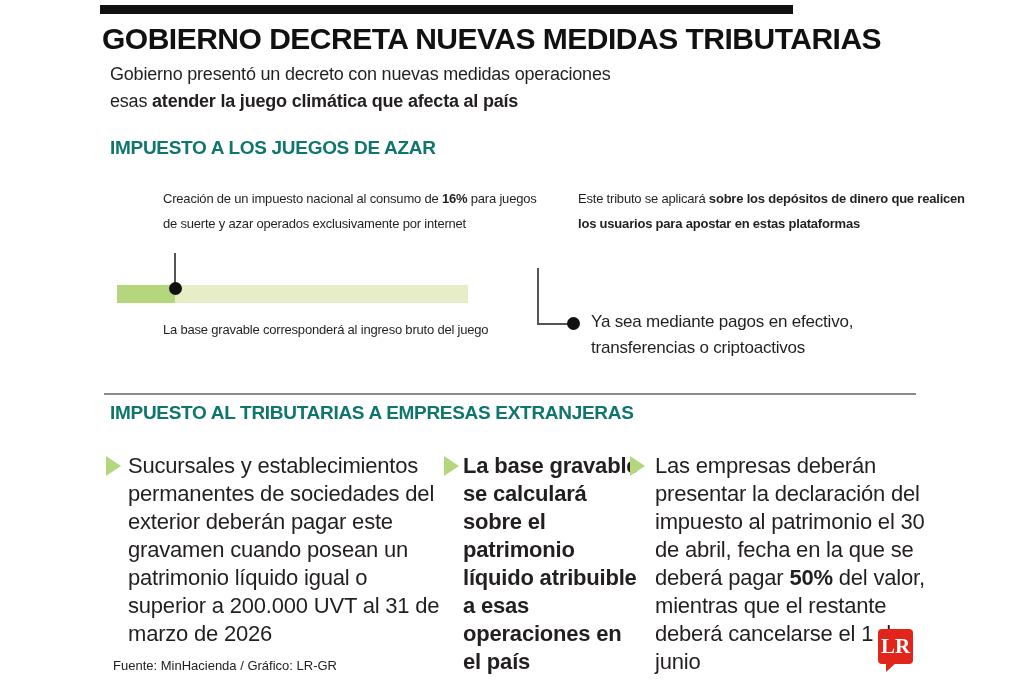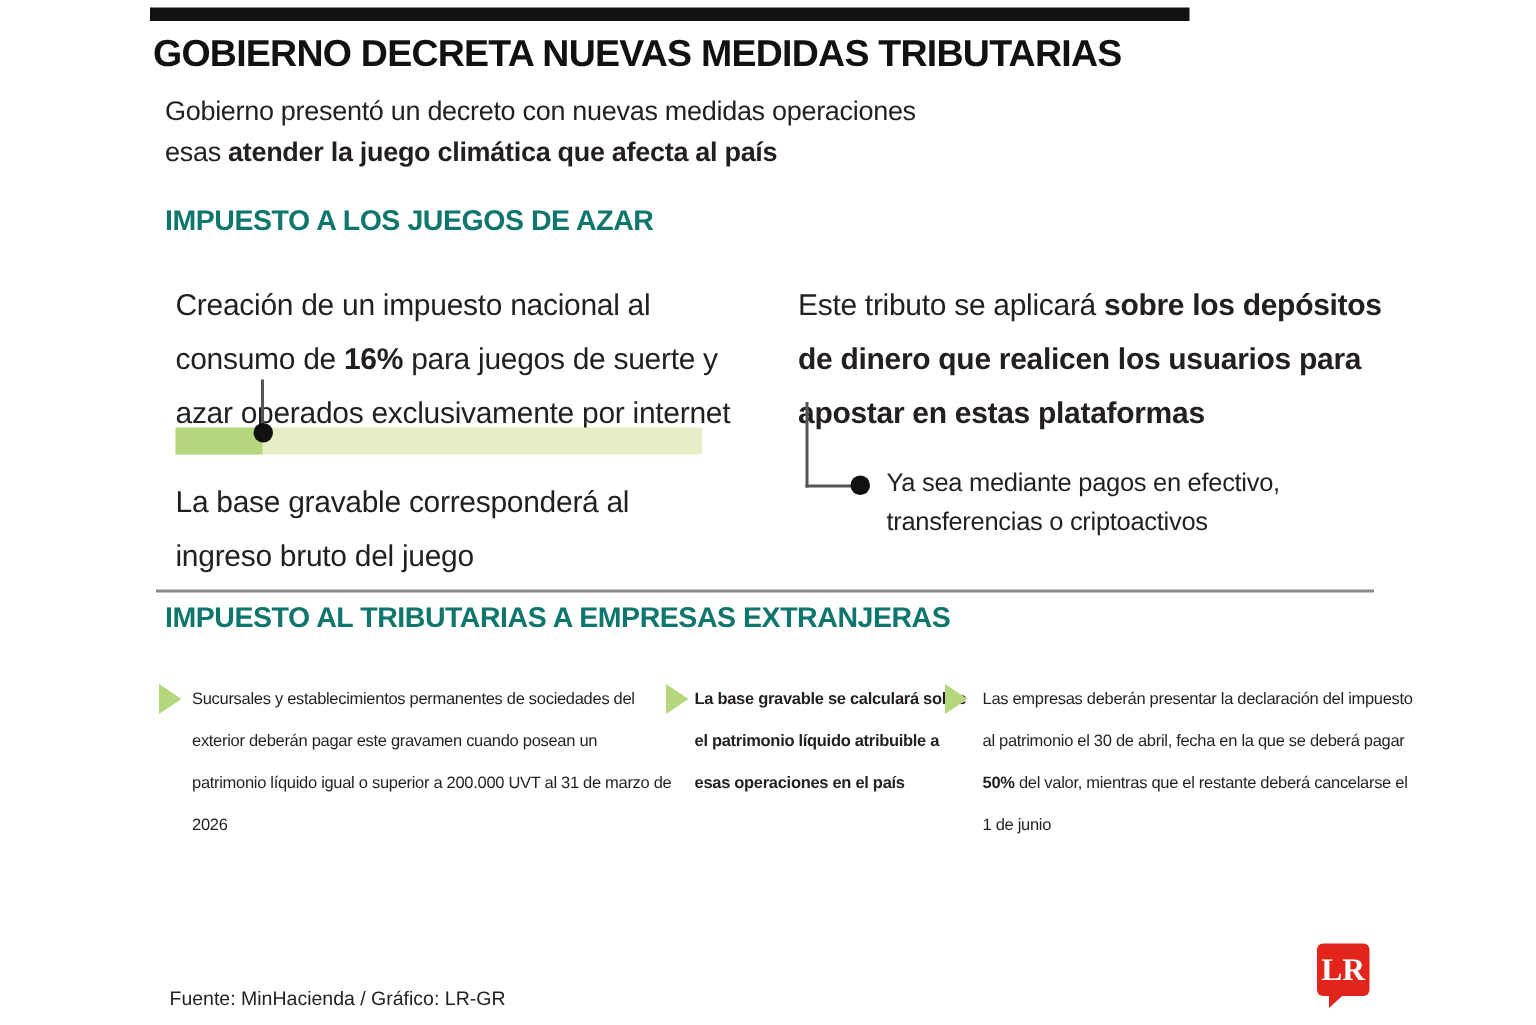--- a/index.html
+++ b/index.html
@@ -7,34 +7,34 @@
   #page {
     position:relative; width:1024px; height:683px; background:#ffffff;
     font-family:"Liberation Sans", sans-serif; color:#231f20; overflow:hidden;
     letter-spacing:-0.2px;
   }
   .abs { position:absolute; }
 
   .top-bar { left:100px; top:5px; width:693px; height:9px; background:#111111; }
   .main-title {
     left:102px; top:22px; width:720px;
-    font-size:25px; font-weight:700; color:#111111; letter-spacing:-0.5px;
+    font-size:30px; font-weight:700; color:#111111; letter-spacing:-0.5px;
     white-space:nowrap;
   }
   .intro { left:110px; top:61px; width:520px; font-size:18px; line-height:27px; }
   .intro b { font-weight:700; }
 
   .section-title {
     font-size:19px; font-weight:700; color:#0f766e; letter-spacing:-0.3px;
     white-space:nowrap;
   }
   .s1-title { left:110px; top:137px; }
   .s2-title { left:110px; top:402px; }
 
-  .body-text { font-size:20px; line-height:36px; }
+  .body-text { font-size:13px; line-height:25px;margin-left:46px; }
   .s1-left  { left:117px; top:186px; width:380px; }
   .s1-right { left:532px; top:186px; width:390px; }
   .s1-caption { left:117px; top:317px; width:340px; }
 
   
   .rate-bar { left:117px; top:285px; width:351px; height:18px; background:#e7eec7; }
   .rate-bar-fill { position:absolute; left:0; top:0; height:100%; background:#b4d77e; }
   .rate-marker { position:absolute; top:0; left:16.5%; width:0; height:0; }
   .rate-marker .pointer-line {
     position:absolute; left:-1px; top:-32px; width:2px; height:32px; background:#555555;
@@ -55,21 +55,21 @@
   
   .tri {
     width:0; height:0;
     border-left:15px solid #b4d77e;
     border-top:10px solid transparent;
     border-bottom:10px solid transparent;
   }
   .tri-1 { left:106px; top:456px; }
   .tri-2 { left:444px; top:456px; }
   .tri-3 { left:630px; top:456px; }
-  .col-text { font-size:11px; line-height:28px; }
+  .col-text { font-size:22px; line-height:28px; }
   .col-1 { left:128px; top:452px; width:322px; }
   .col-2 { left:463px; top:452px; width:182px; font-weight:700; }
   .col-3 { left:655px; top:452px; width:292px; }
 
   .source-line { left:113px; top:658px; font-size:13px; color:#222222; letter-spacing:0; }
 
   
   .lr-logo { left:878px; top:629px; width:35px; height:35px; background:#e1251b; border-radius:4px;text-align:right; }
   .lr-logo .lr-text {
     position:absolute; left:0; top:0; width:100%; height:100%;

